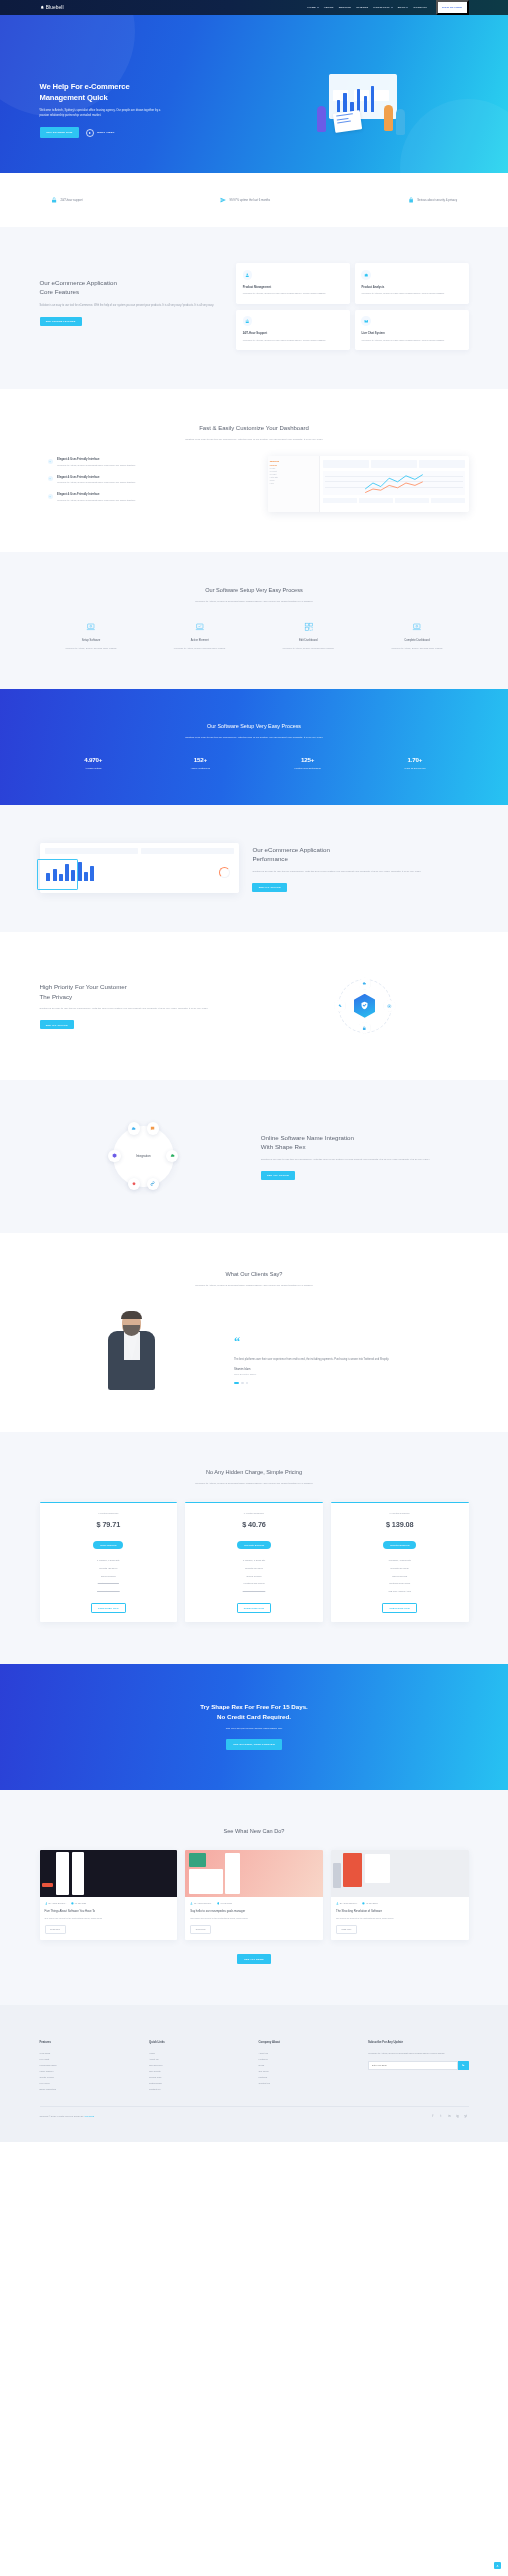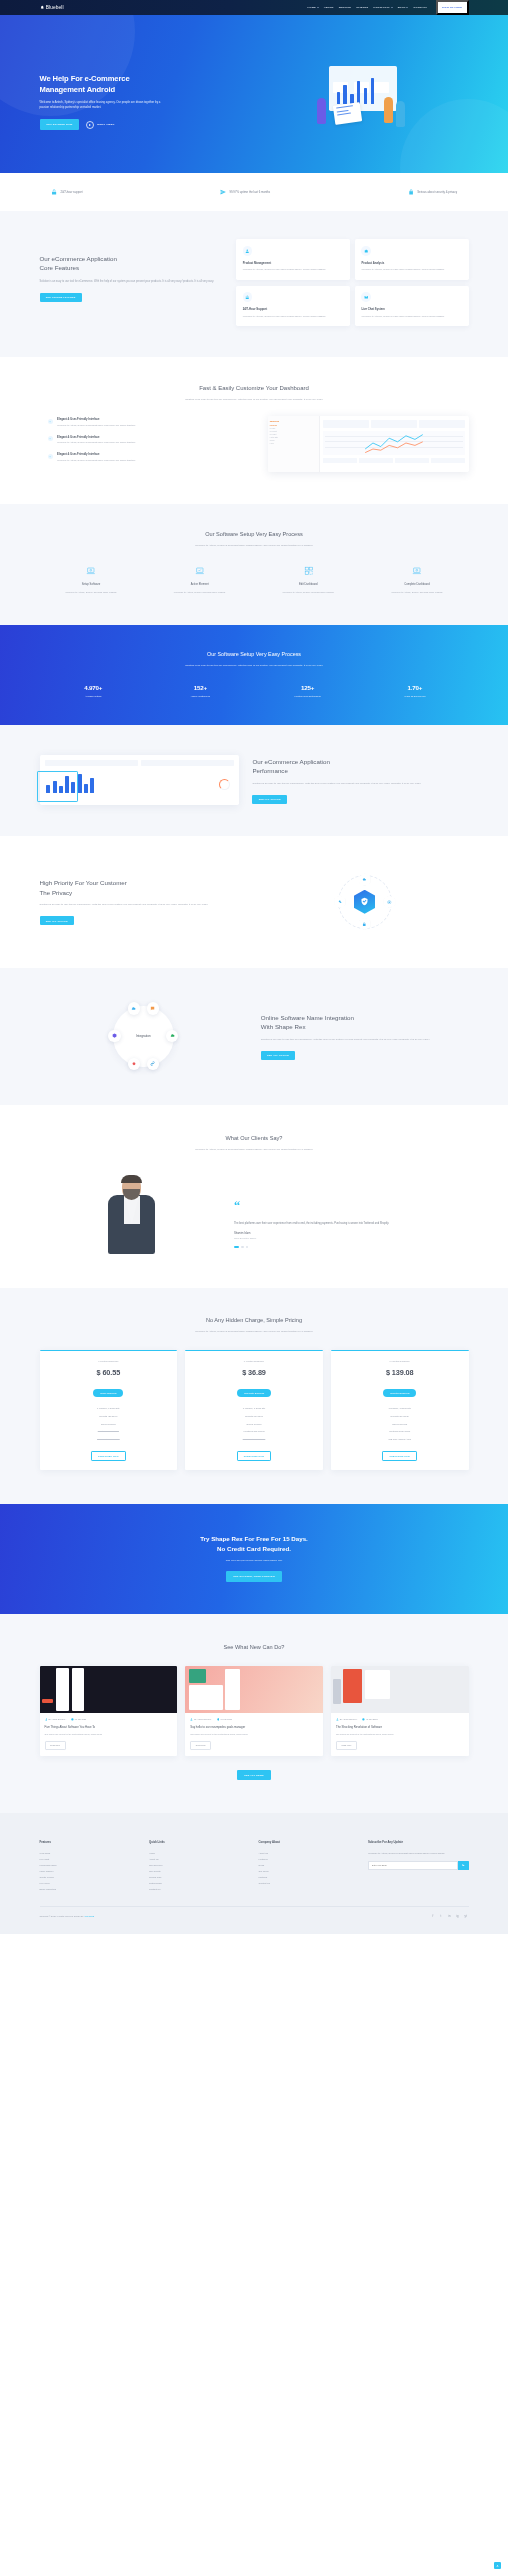--- a/index.html
+++ b/index.html
@@ -1,17 +1,17 @@
 <!DOCTYPE html>
 <html style="font-size:9px"><head>
 <meta charset="utf-8">
 <style>
   *{box-sizing:border-box;margin:0;padding:0}
   body{width:508px;font-family:"Liberation Sans",sans-serif;background:#fff;color:#5a6270;-webkit-font-smoothing:antialiased}
-  .wrap{width:429px;margin:8px auto}
+  .wrap{width:429px;margin:16px auto}
   a{text-decoration:none;color:inherit}
 
   
   .topbar{height:14.7px;background:linear-gradient(90deg,#0d1b3e 0%,#0e2247 45%,#0d3b47 100%);display:flex;align-items:center}
   .topbar .wrap{display:flex;align-items:center;justify-content:space-between}
   .logo{display:flex;align-items:center;gap:1.7px;color:#fff;font-size:4.8px;letter-spacing:0.1px}
   .logo svg{width:4.5px;height:4.5px;fill:#fff}
   .nav{display:flex;align-items:center;gap:5.1px}
   .nav a{color:#dfe7f3;font-size:2.5px;letter-spacing:0.2px;font-weight:bold;display:flex;align-items:center;gap:0.8px}
   .caret{width:0;height:0;border-left:0.9px solid transparent;border-right:0.9px solid transparent;border-top:1.1px solid #9fb6d8}
@@ -271,21 +271,21 @@
   </div>
 </div>
 
 <section class="hero">
   <div class="blob b1"></div>
   <div class="blob b2"></div>
   <div class="wrap">
     <div class="hero-left">
       <h1>
         <span>We Help For e-Commerce</span><br>
-        <span>Management Android</span>
+        <span>Management Quick</span>
       </h1>
       <p>Welcome to Artech, Sydney's specialist office leasing agency. Our people are drawn together by a passion relationship partnership unrivaled market.</p>
       <div class="hero-btns">
         <button class="btn-primary">GET STARTED NOW</button>
         <div class="intro">
           <span class="play">
               <i></i>
             </span>
           <span>INTRO VIDEO</span>
         </div>
@@ -708,34 +708,34 @@
   </div>
 </section>
 
 <section class="pricing">
   <div class="wrap">
     <h2>No Any Hidden Charge, Simple Pricing</h2>
     <p class="lead">Welcome to Artech, Sydney's specialist office leasing agency. Our people are drawn together by a passion.</p>
     <div class="plans">
       <div class="plan">
         <div class="per">6 Months Subscribe</div>
-        <div class="price">$ 60.55</div>
+        <div class="price">$ 79.71</div>
         <button class="pill">Single Business</button>
         <ul>
           <li>1 Mailbox, 1 Docs site</li>
           <li>Reports (30 days)</li>
           <li>Saved Replies</li>
           <li class="off">Mentions and Follow</li>
           <li class="off">iOS and Android Apps</li>
         </ul>
         <button class="btn-out">SUBSCRIBE NOW</button>
       </div>
       <div class="plan">
         <div class="per">6 Months Subscribe</div>
-        <div class="price">$ 36.89</div>
+        <div class="price">$ 40.76</div>
         <button class="pill">Corporate Business</button>
         <ul>
           <li>1 Mailbox, 1 Docs site</li>
           <li>Reports (30 days)</li>
           <li>Saved Replies</li>
           <li>Mentions and Follow</li>
           <li class="off">iOS and Android Apps</li>
         </ul>
         <button class="btn-out">SUBSCRIBE NOW</button>
       </div>

